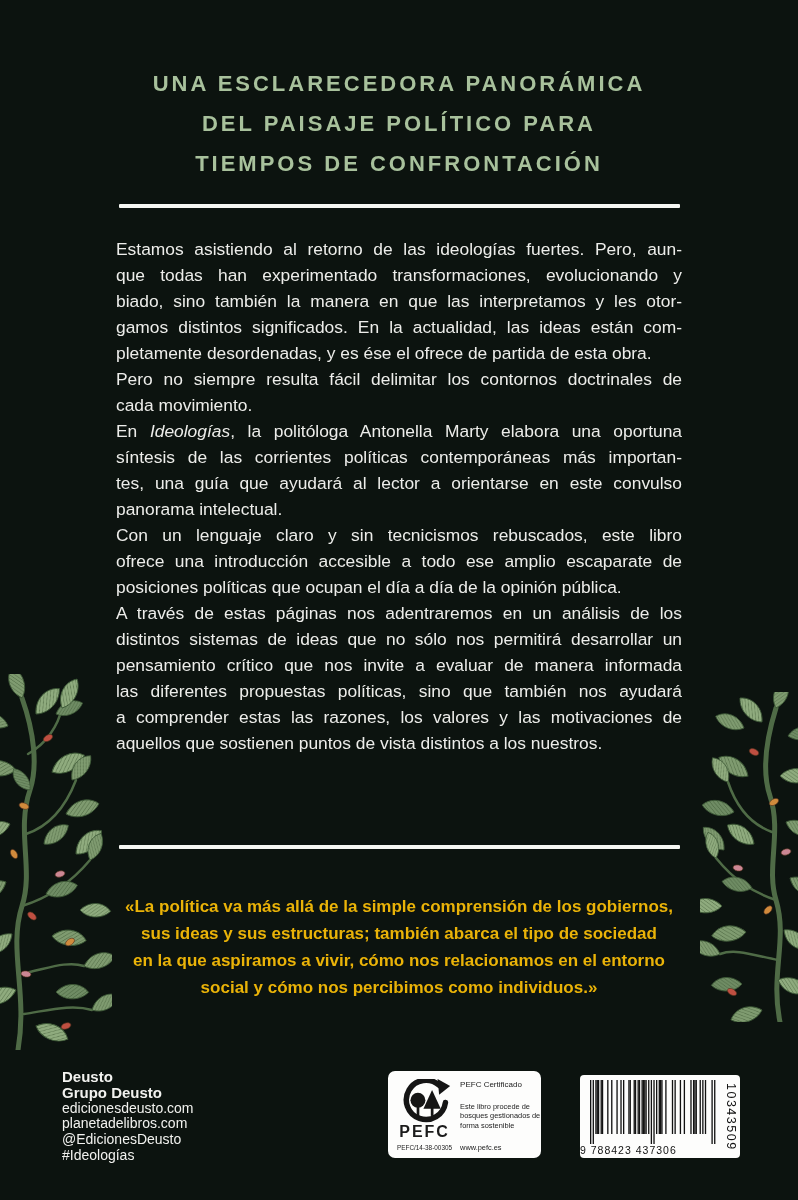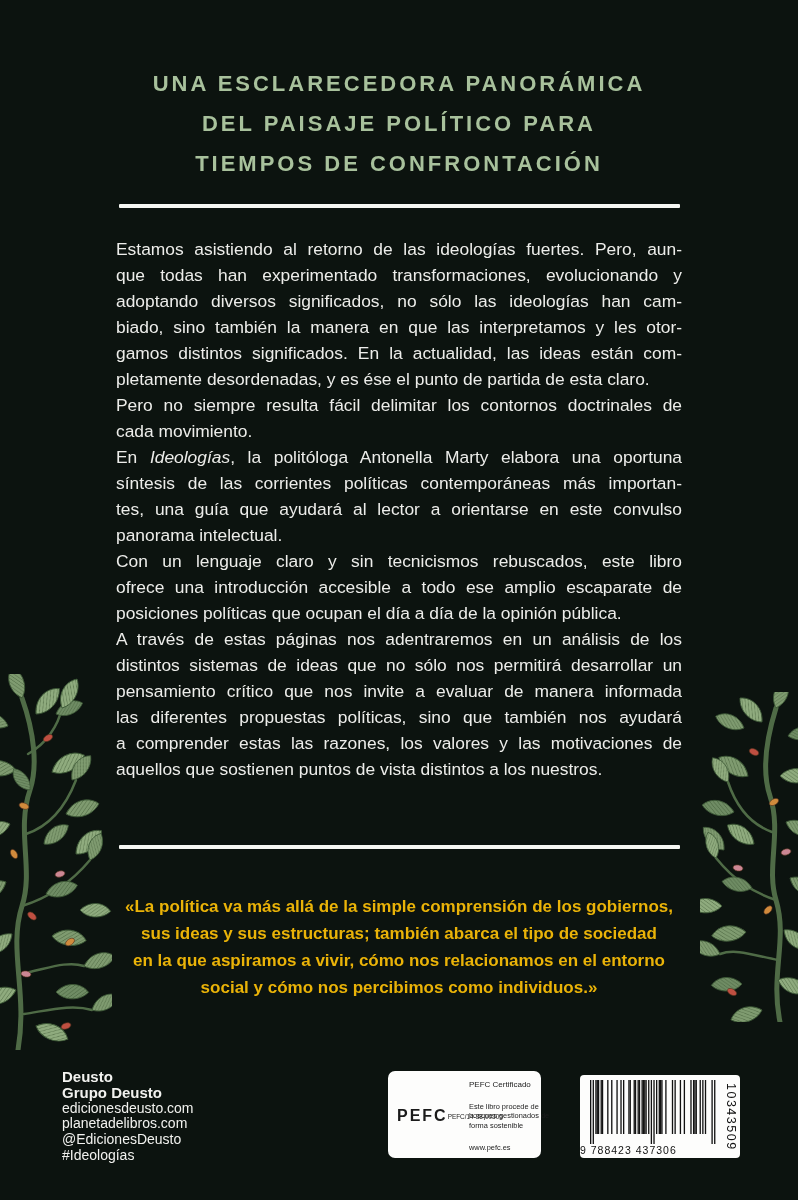--- a/index.html
+++ b/index.html
@@ -55,21 +55,21 @@
   .publisher .bold{font-weight:700;font-size:15px;}
   
   .pefc{
     position:absolute;left:388px;top:1071px;width:153px;height:87px;
     background:#fdfdfc;border-radius:7px;
     display:flex;
     box-sizing:border-box;
     padding:7px 8px 6px 9px;
     color:#1b1b1b;
   }
-  .pefc-left{width:64px;display:flex;flex-direction:row;align-items:center;}
+  .pefc-left{width:64px;display:flex;flex-direction:column;align-items:center;justify-content:center;}
   .pefc-word{font-weight:700;font-size:16px;letter-spacing:2px;line-height:16px;margin-top:1px;}
   .pefc-code{font-size:6.4px;line-height:8px;margin-top:4px;white-space:nowrap;}
   .pefc-right{flex:1;display:flex;flex-direction:column;justify-content:space-between;padding-left:8px;padding-top:2px;}
   .pefc-cert{font-size:8px;}
   .pefc-desc{font-size:7.4px;line-height:9.6px;width:84px;}
   .pefc-url{font-size:7.4px;}
   
   .barcode{
     position:absolute;left:580px;top:1075px;width:160px;height:83px;
     background:#fdfdfc;border-radius:4px;
@@ -102,24 +102,23 @@
       <div class="jline">DEL PAISAJE POLÍTICO PARA</div>
       <div class="jline">TIEMPOS DE CONFRONTACIÓN</div>
     </div>
 
   <div class="rule rule-top"></div>
 
   <div class="copy">
     <div class="para">
         <div class="jline just">Estamos asistiendo al retorno de las ideologías fuertes. Pero, aun-</div>
         <div class="jline just">que todas han experimentado transformaciones, evolucionando y</div>
-        <div class="jline just">adoptando diversos significados, no sólo las ideologías han cam-</div>
         <div class="jline just">biado, sino también la manera en que las interpretamos y les otor-</div>
         <div class="jline just">gamos distintos significados. En la actualidad, las ideas están com-</div>
-        <div class="jline">pletamente desordenadas, y es ése el punto de partida de esta claro.</div>
+        <div class="jline">pletamente desordenadas, y es ése el ofrece de partida de esta obra.</div>
       </div>
     <div class="para">
         <div class="jline just">Pero no siempre resulta fácil delimitar los contornos doctrinales de</div>
         <div class="jline">cada movimiento.</div>
       </div>
     <div class="para">
       <div class="jline just"><span>En </span><i>Ideologías</i><span>, la politóloga Antonella Marty elabora una oportuna</span></div>
       <div>
           <div class="jline just">síntesis de las corrientes políticas contemporáneas más importan-</div>
           <div class="jline just">tes, una guía que ayudará al lector a orientarse en este convulso</div>

